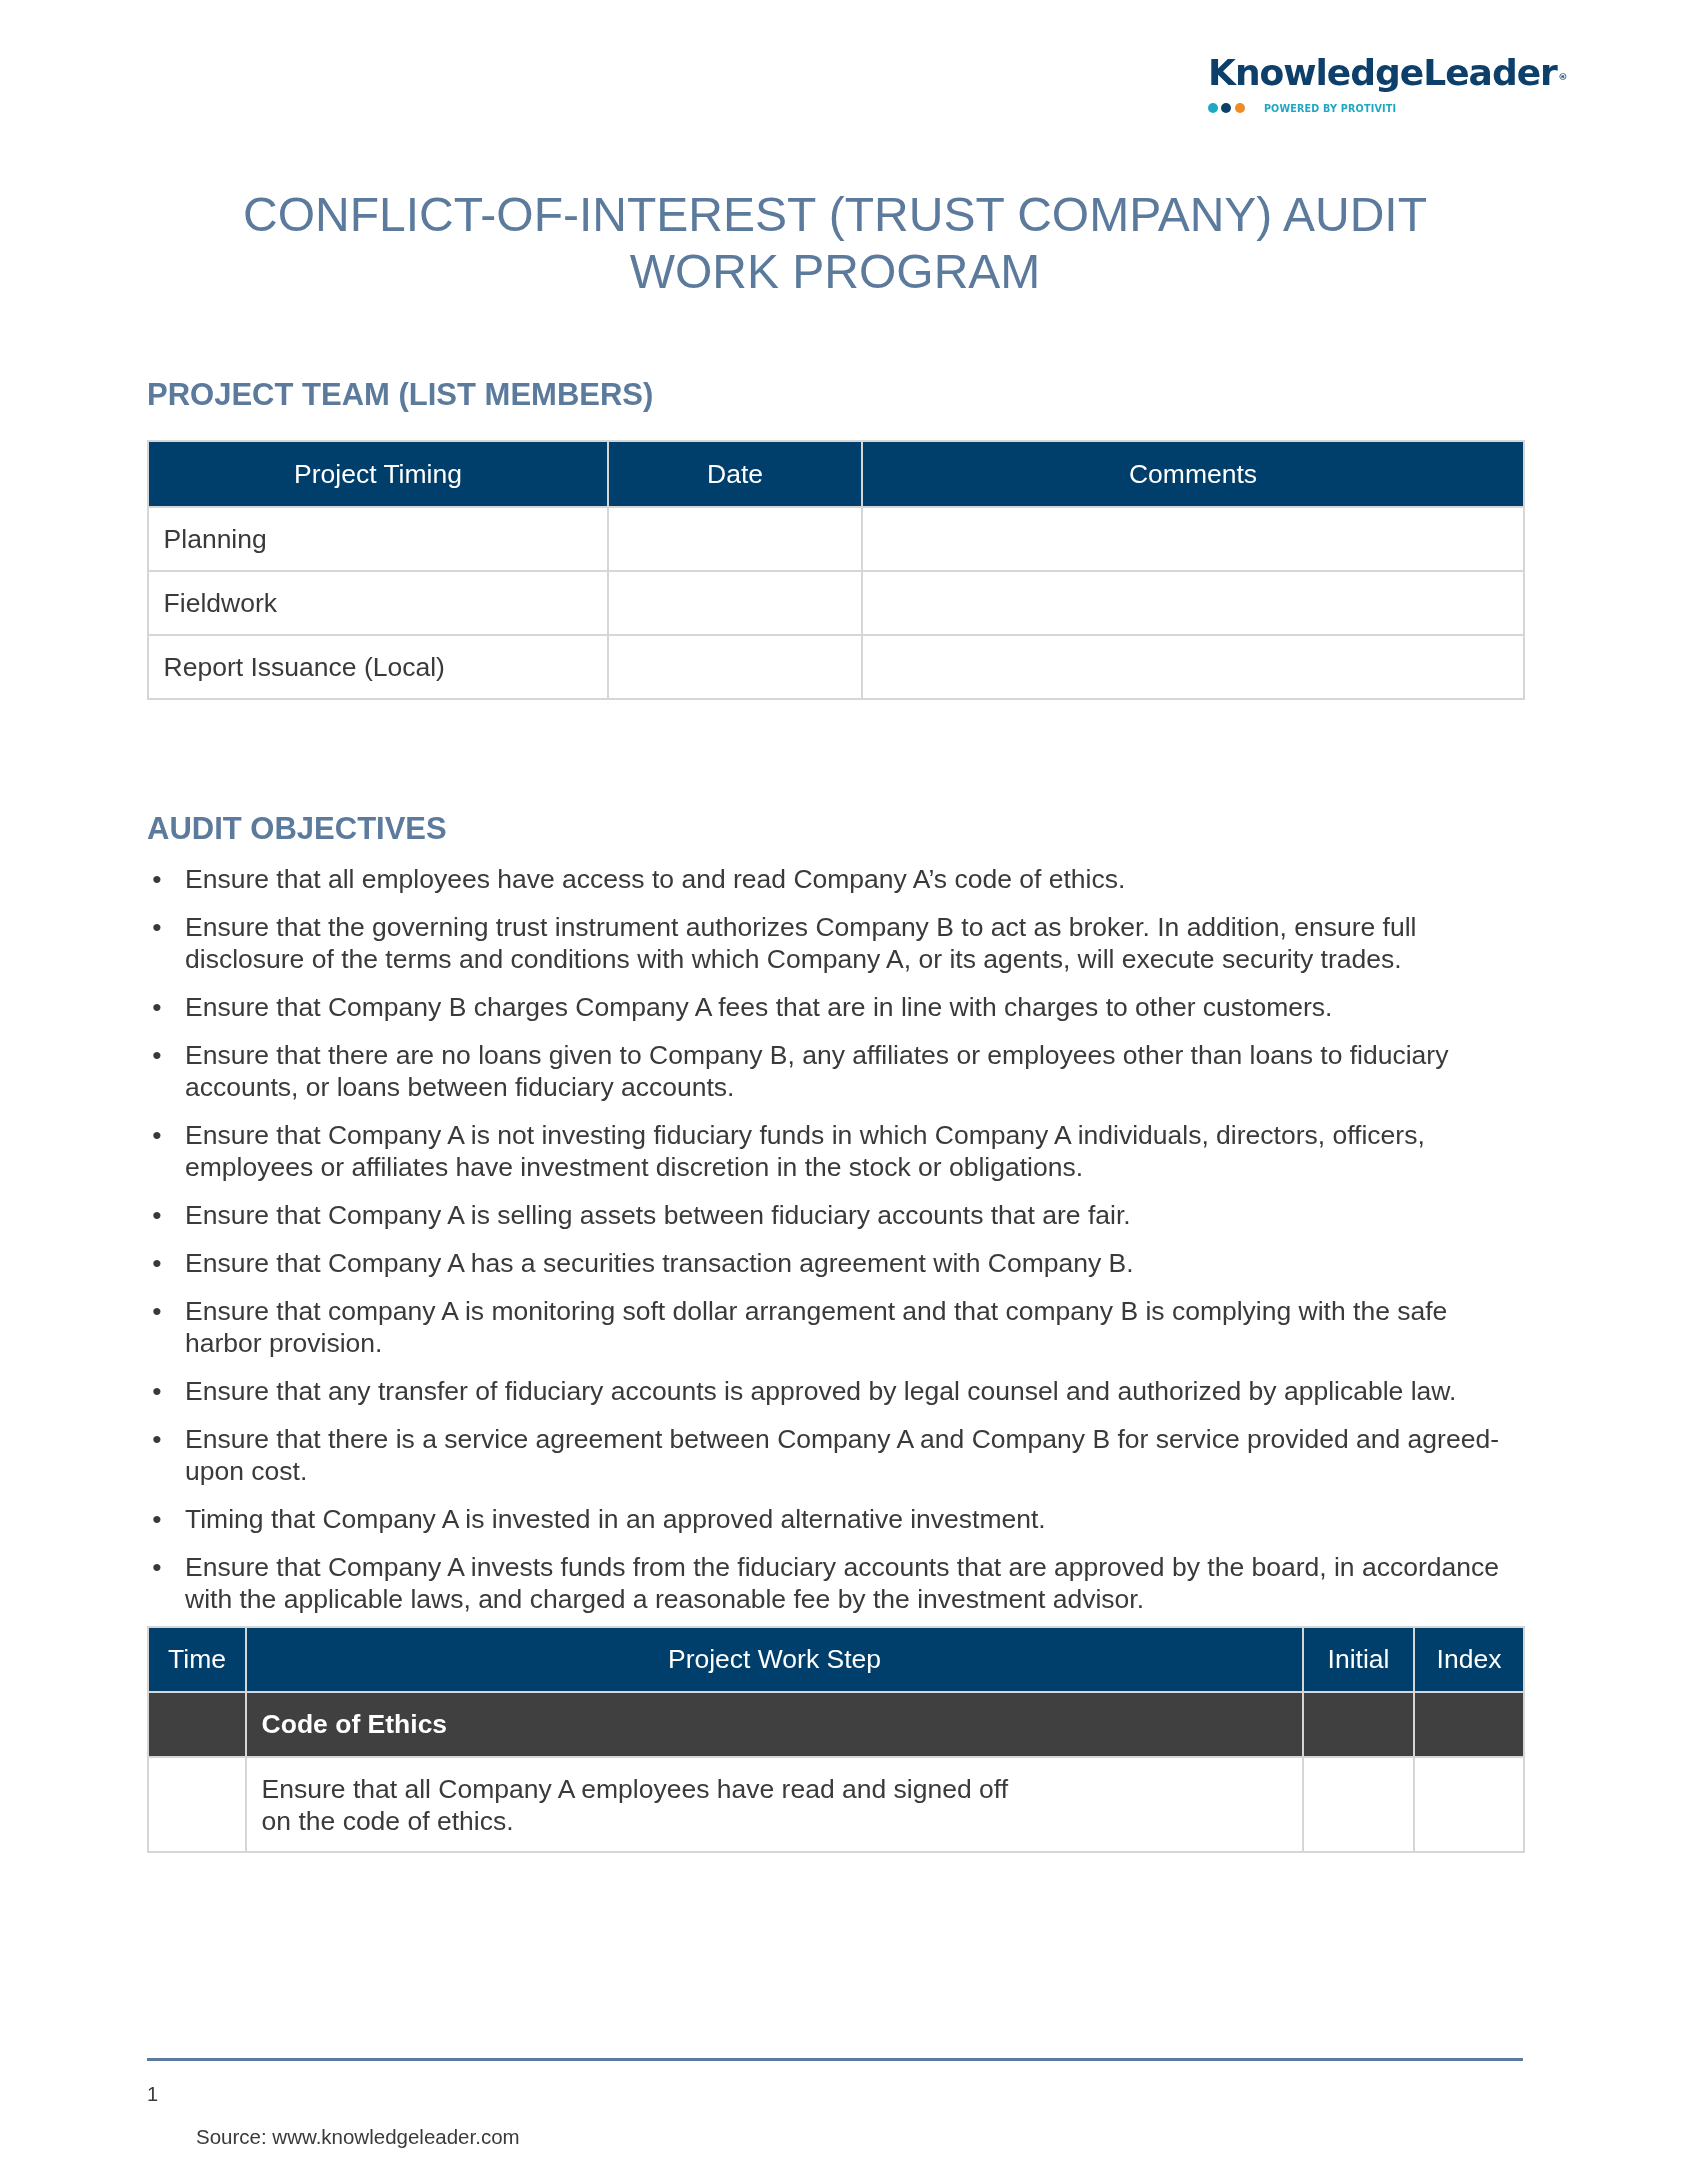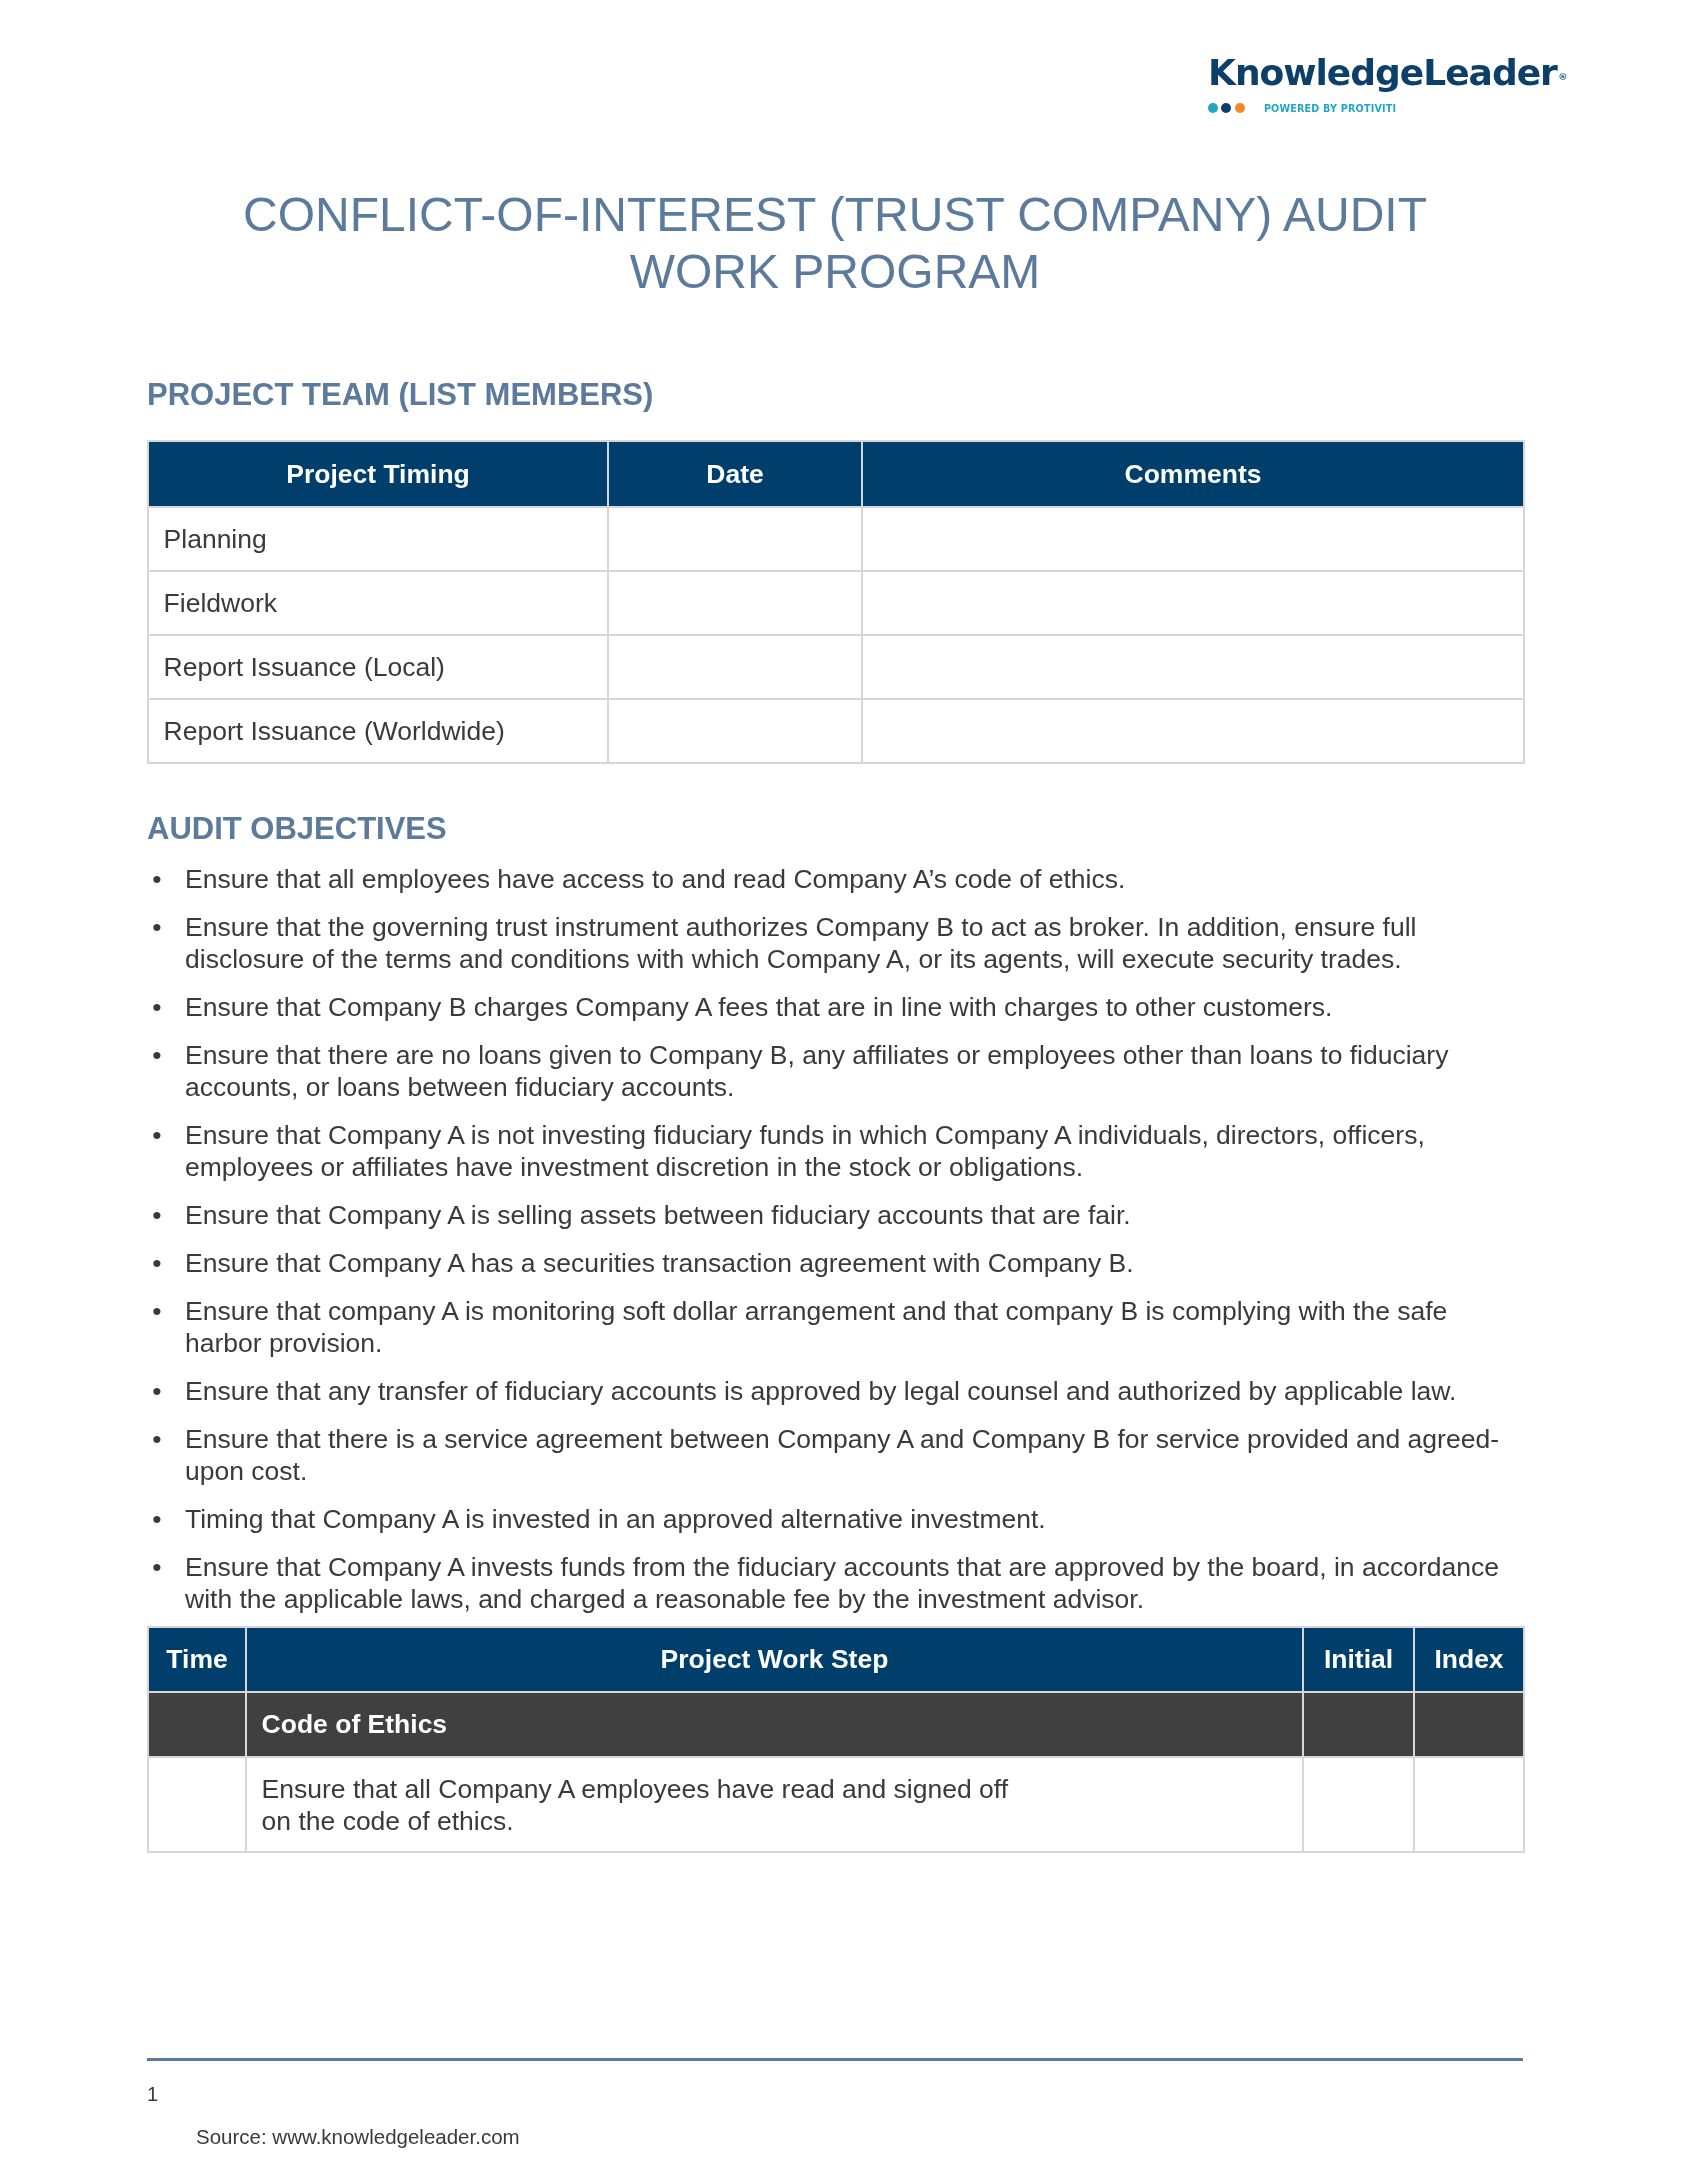--- a/index.html
+++ b/index.html
@@ -12,21 +12,21 @@
   .logo-word sup { font-size:9.3px; vertical-align:top; position:relative; top:4px; margin-left:1.3px; }
   .logo-sub { display:flex; align-items:flex-start; margin-top:9.3px; }
   .dot { width:10px; height:10px; border-radius:50%; display:inline-block; margin-right:3.3px; }
   .powered { font-family:"DejaVu Sans", sans-serif; font-weight:bold; font-size:9.6px; color:#1ea8c6; margin-left:16px; letter-spacing:0.2px; }
   
   .title { left:147px; top:186px; width:1376px; text-align:center; font-weight:normal; font-size:48px; line-height:57px; color:#5b7a9c; }
   .section-h { left:147px; font-weight:bold; font-size:31px; color:#5b7a9c; }
   
   table { border-collapse:collapse; position:absolute; table-layout:fixed; }
   .t1 { left:147px; top:440px; width:1376px; }
-  .t1 th, .t2 th { background:#003f6b; color:#fff; font-weight:bold; font-size:26.5px; border:2px solid #d6d6d6; }
+  .t1 th, .t2 th { background:#003f6b; color:#fff; font-weight:normal; font-size:26.5px; border:2px solid #d6d6d6; }
   .t1 th { height:62px; }
   .t1 td { height:62px; border:2px solid #d6d6d6; font-size:26.5px; padding:0 0 0 14.6px; color:#3a3a3a; }
   
   .objectives { left:147px; top:863px; width:1376px; margin:0; padding:0; list-style:none; }
   .objectives li { position:relative; padding-left:38px; font-size:26.5px; line-height:32px; margin-bottom:16px; color:#3a3a3a; }
   .objectives li .bullet { position:absolute; left:5.3px; top:0; }
   
   .t2 { left:147px; top:1626px; width:1376px; }
   .t2 th { height:61px; }
   .t2 .sect td { background:#404040; height:61px; border:2px solid #d6d6d6; color:#fff; font-weight:bold; font-size:26.5px; padding-left:14.6px; }
@@ -79,25 +79,20 @@
     <tr>
       <td>Fieldwork</td>
       <td></td>
       <td></td>
     </tr>
     <tr>
       <td>Report Issuance (Local)</td>
       <td></td>
       <td></td>
     </tr>
-    <tr>
-      <td>Report Issuance (Worldwide)</td>
-      <td></td>
-      <td></td>
-    </tr>
   </tbody>
 </table>
 
 <div class="abs section-h" style="top:811px">AUDIT OBJECTIVES</div>
 
 <ul class="abs objectives">
   <li><span class="bullet">•</span><span>Ensure that all employees have access to and read Company A’s code of ethics.</span></li>
   <li><span class="bullet">•</span><span>Ensure that the governing trust instrument authorizes Company B to act as broker. In addition, ensure full disclosure of the terms and conditions with which Company A, or its agents, will execute security trades.</span></li>
   <li><span class="bullet">•</span><span>Ensure that Company B charges Company A fees that are in line with charges to other customers.</span></li>
   <li><span class="bullet">•</span><span>Ensure that there are no loans given to Company B, any affiliates or employees other than loans to fiduciary accounts, or loans between fiduciary accounts.</span></li>

